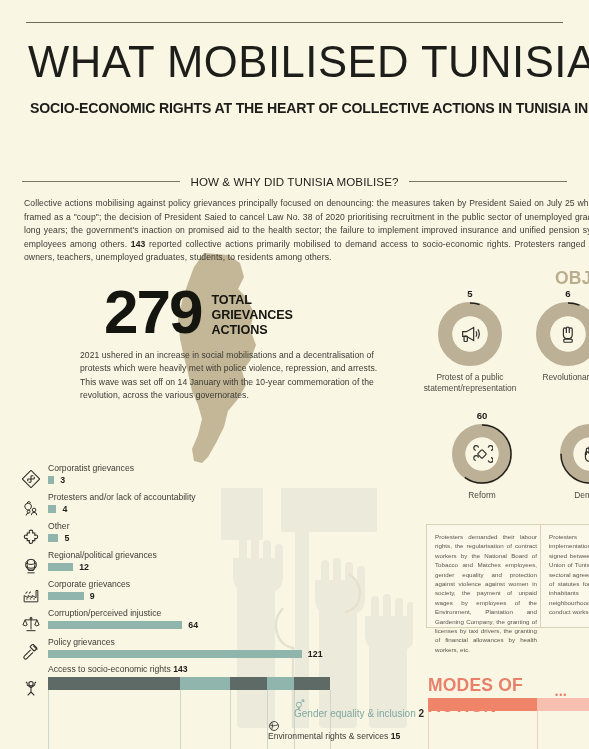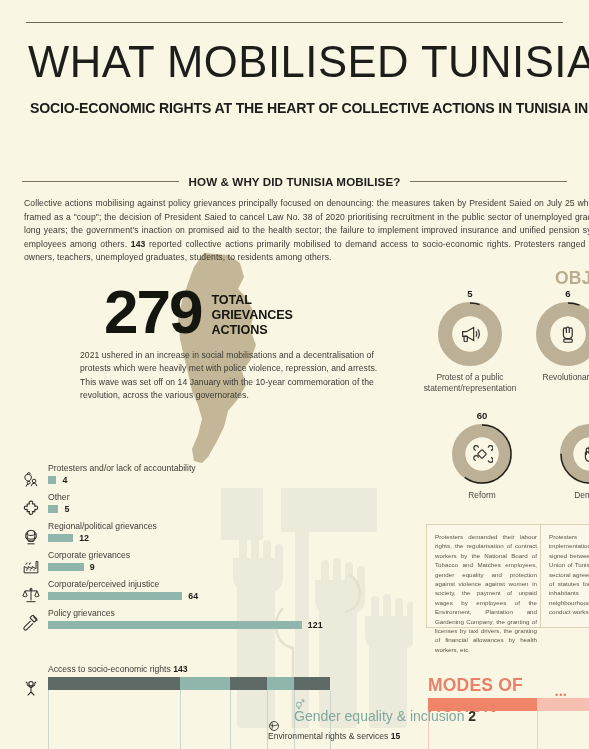--- a/index.html
+++ b/index.html
@@ -30,21 +30,21 @@
     position:absolute;left:30px;top:99px;width:545px;
     font-size:15.2px;line-height:18px;font-weight:bold;letter-spacing:-.2px;
     color:#1d1d1a;white-space:nowrap;z-index:2;
     transform:scaleX(.93);transform-origin:left center;
   }
 
   
   .section-rule{position:absolute;top:173px;left:22px;width:545px;height:16px;
                 display:flex;align-items:center;gap:10px;z-index:2;}
   .section-rule .line{flex:1;height:0;border-top:1.2px solid #7a7663;}
-  .section-rule .txt{font-size:11.6px;font-weight:bold;letter-spacing:.1px;color:#1d1d1a;
+  .section-rule .txt{font-size:11.6px;font-weight:normal;letter-spacing:.1px;color:#1d1d1a;
                      white-space:nowrap;}
 
   
   .intro{
     position:absolute;left:24px;top:197px;width:600px;
     font-size:8.6px;line-height:13.6px;color:#3a3a34;
     text-align:justify;z-index:3;letter-spacing:.08px;
   }
   .intro b{font-weight:bold;color:#1d1d1a;}
 
@@ -80,21 +80,21 @@
   .socio-lab b{font-weight:bold;color:#1d1d1a;}
   .socio-ico{position:absolute;left:20px;top:676px;width:22px;height:22px;z-index:4;
              display:flex;align-items:center;justify-content:center;}
   .socio-bar{position:absolute;left:48px;top:677px;height:13px;display:flex;z-index:4;}
   .socio-seg{height:13px;}
   .socio-drop{position:absolute;top:690px;height:59px;z-index:3;}
   .socio-drop i{position:absolute;top:0;width:0;height:59px;border-left:1px solid #cdd6cc;}
 
   .lead-a{position:absolute;left:294px;top:696px;z-index:5;}
   .lead-a .ic{position:absolute;left:0;top:0;width:12px;height:12px;}
-  .lead-a .tx{position:absolute;left:0;top:12px;font-size:14px;color:#7fa8a0;white-space:nowrap;}
+  .lead-a .tx{position:absolute;left:0;top:12px;font-size:10px;color:#7fa8a0;white-space:nowrap;}
   .lead-a .tx b{color:#2f2f2a;font-weight:bold;}
   .lead-b{position:absolute;left:268px;top:718px;z-index:5;}
   .lead-b .ic{position:absolute;left:0;top:0;width:12px;height:12px;}
   .lead-b .tx{position:absolute;left:0;top:13px;font-size:8.6px;color:#3c3c35;white-space:nowrap;}
   .lead-b .tx b{color:#1d1d1a;font-weight:bold;}
 
   
   .donut{position:absolute;z-index:3;}
   .donut .num{position:absolute;left:0;right:0;top:0;text-align:center;
               font-size:9.6px;font-weight:bold;color:#1d1d1a;}
@@ -166,20 +166,33 @@
       <div>GRIEVANCES</div>
       <div>ACTIONS</div>
     </div>
   </div>
   <div class="stat-para">2021 ushered in an increase in social mobilisations and a decentralisation of protests which were heavily met with police violence, repression, and arrests. This wave was set off on 14 January with the 10-year commemoration of the revolution, across the various governorates.</div>
 
 
   <div class="causes" id="causes-list">
       <div class="c-row">
         <span class="c-ico">
+          <svg width="18" height="18" viewBox="0 0 20 20" fill="none" stroke="#2f2f2a" stroke-width="1.2">
+            <rect x="3.2" y="3.2" width="13.6" height="13.6" transform="rotate(45 10 10)"></rect>
+            <path d="M10 6.4 v7.2 M6.4 10 h7.2 M10 6.4 h2.6 M10 13.6 h-2.6 M6.4 10 v2.6 M13.6 10 v-2.6"></path>
+          </svg>
+        </span>
+        <span class="c-lab">Corporatist grievances</span>
+        <span class="c-barline">
+          <span class="c-bar" style="width: 6.29371px; background: rgb(143, 181, 173);"></span>
+          <span class="c-val">3</span>
+        </span>
+      </div>
+      <div class="c-row">
+        <span class="c-ico">
           <svg width="18" height="18" viewBox="0 0 20 20" fill="none" stroke="#2f2f2a" stroke-width="1.1">
             <path d="M4.2 5.6 q2.6-2 5.2 0 q2 2 .6 4.4 q-1.4 2.4-3.2 2.4 q-1.8 0-3.2-2.4 q-1.4-2.4.6-4.4z"></path>
             <path d="M5.6 4.6 l1.2-1.6 h1.6 l1.2 1.6"></path>
             <circle cx="13.4" cy="12.2" r="2"></circle>
             <path d="M10.4 18 q0-3.2 3-3.2 q3 0 3 3.2"></path>
             <circle cx="7.4" cy="14" r="1.6"></circle>
             <path d="M4.6 18.4 q0-2.6 2.8-2.6"></path>
           </svg>
         </span>
         <span class="c-lab">Protesters and/or lack of accountability</span>
@@ -229,21 +242,21 @@
         </span>
       </div>
       <div class="c-row">
         <span class="c-ico">
           <svg width="18" height="18" viewBox="0 0 20 20" fill="none" stroke="#2f2f2a" stroke-width="1.1">
             <path d="M10 3 v13 M5 17.4 h10 M3.4 5.4 h13.2"></path>
             <circle cx="10" cy="3.6" r="1.1"></circle>
             <path d="M3.4 5.4 L1 11 q3 2 4.8 0z M16.6 5.4 L19 11 q-3 2-4.8 0z"></path>
           </svg>
         </span>
-        <span class="c-lab">Corporate/perceived injustice</span>
+        <span class="c-lab">Corruption/perceived injustice</span>
         <span class="c-barline">
           <span class="c-bar" style="width: 134.266px; background: rgb(143, 181, 173);"></span>
           <span class="c-val">64</span>
         </span>
       </div>
       <div class="c-row">
         <span class="c-ico">
           <svg width="18" height="18" viewBox="0 0 20 20" fill="none" stroke="#2f2f2a" stroke-width="1.2">
             <rect x="9.4" y="1.6" width="6.8" height="4.6" rx="1" transform="rotate(45 12.8 3.9)"></rect>
             <path d="M9.6 6.6 L2.6 13.6 a1.8 1.8 0 0 0 2.6 2.6 l7-7"></path>

